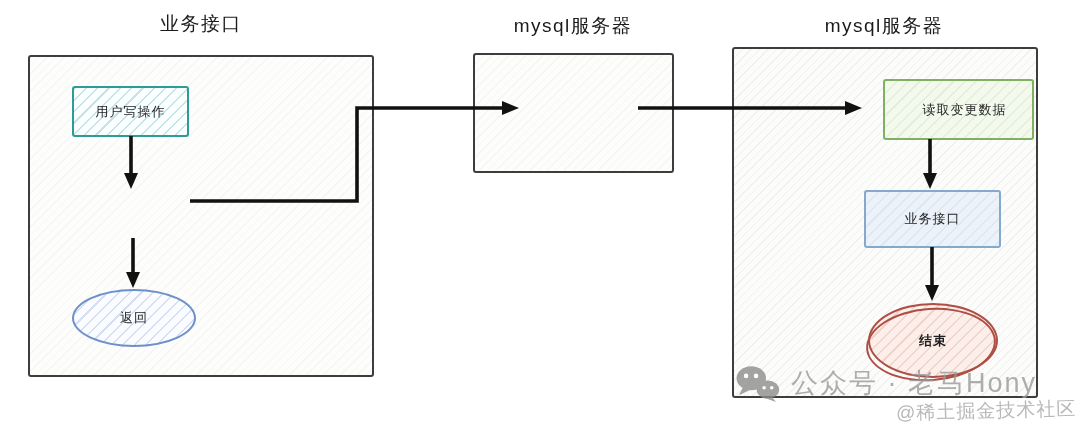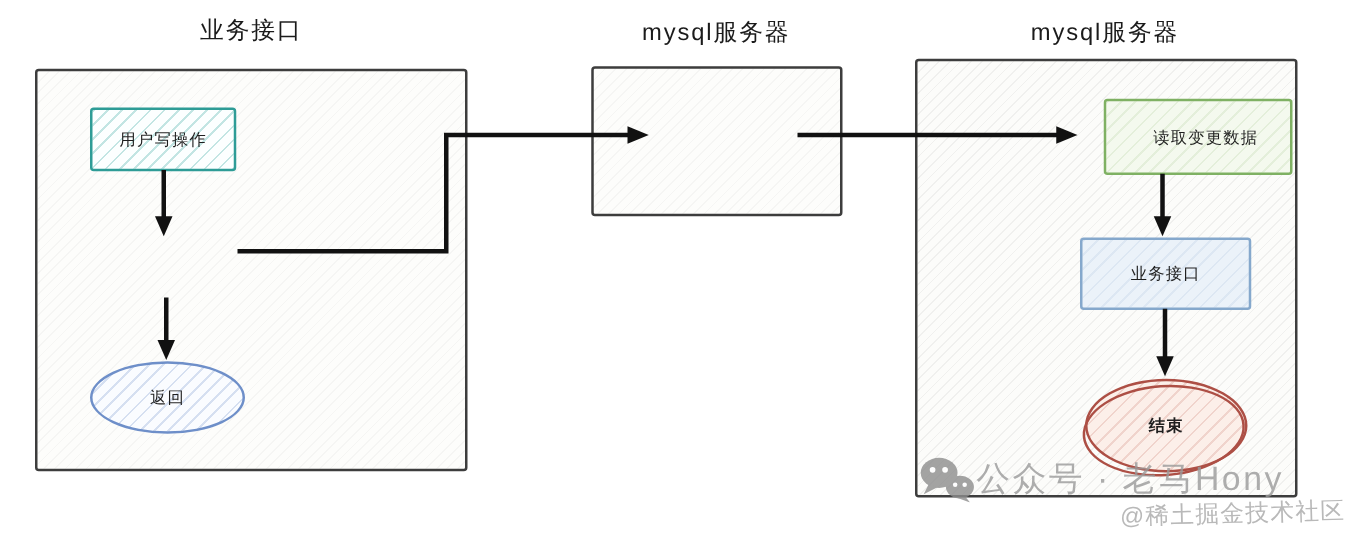--- a/index.html
+++ b/index.html
@@ -39,21 +39,21 @@
     background:repeating-linear-gradient(135deg, rgba(125,158,200,0.13) 0 1.5px, transparent 1.5px 8px) #ebf2f9;}
   .n7{left:868px;top:303px;width:126px;height:71px;border:2.5px solid var(--node_darkred);
     background:repeating-linear-gradient(135deg, rgba(193,102,88,0.20) 0 1.5px, transparent 1.5px 8px) #fcefe9;font-weight:bold;}
   .n7::before{content:"";position:absolute;left:-4px;top:3px;right:0px;bottom:-5px;
     border:2px solid var(--node_darkred);border-radius:50%;transform:rotate(-4deg);}
 
   .arrows{position:absolute;left:0;top:0;pointer-events:none;}
   .arrows line,.arrows path{stroke:var(--arrow_black);stroke-width:3.6;fill:none;}
   .arrows polygon{fill:var(--arrow_black);}
 
-  .watermark{position:absolute;left:733px;top:364px;display:flex;align-items:center;opacity:0.8;}
+  .watermark{position:absolute;left:733px;top:364px;display:flex;align-items:center;gap:10px;opacity:0.8;}
   .wm-text{font-size:27px;color:var(--watermark_gray);letter-spacing:2px;white-space:nowrap;}
   .wm2{position:absolute;left:896px;top:398px;font-size:19px;color:var(--watermark_light);
     letter-spacing:1px;transform:rotate(-1.5deg);white-space:nowrap;}
 </style>
 </head>
 <body>
 
 <div class="canvas">
 
   <div class="group-title t1">业务接口</div>

